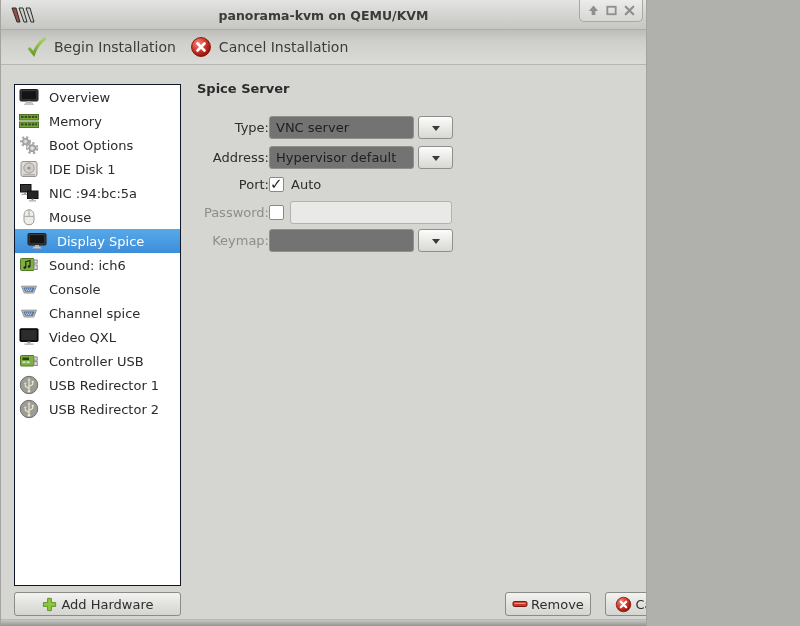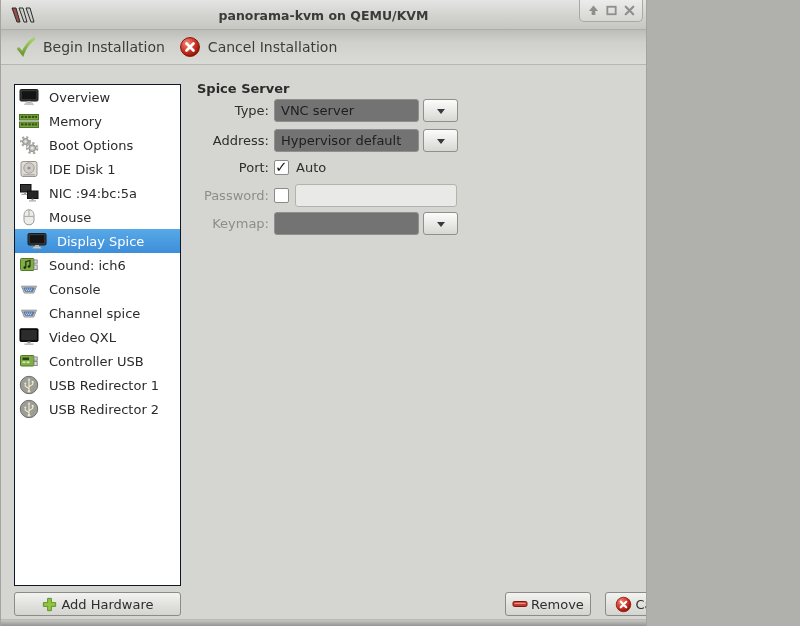--- a/index.html
+++ b/index.html
@@ -30,21 +30,21 @@
     border:1px solid #a8a8a5; border-top:none; border-radius:0 0 5px 5px;
     display:flex; align-items:center; justify-content:space-around; padding:0 4px;
   }
   .wc { width:15px; height:15px; display:flex; align-items:center; justify-content:center; cursor:default; }
 
   
   .toolbar {
     position:absolute; top:30px; left:0; right:0; height:35px;
     background:linear-gradient(180deg,#bdbdba 0%,#cfcfcc 35%,#dadad7 100%);
     border-bottom:1px solid #b5b5b2;
-    display:flex; align-items:center; padding-left:13px;
+    display:flex; align-items:center; padding-left:24px;
   }
   .tool-item { display:flex; align-items:center; gap:7px; margin-right:14px; font-size:14px; color:#3c3c3c; }
   .ticon { width:22px; height:22px; display:flex; align-items:center; justify-content:center; }
 
   
   .hardware-list {
     position:absolute; left:13px; top:84px; width:167px; height:502px;
     background:#ffffff; border:1px solid #0f172a; overflow:hidden;
   }
   .hw-row {
@@ -54,23 +54,23 @@
   .li-icon { width:20px; height:20px; flex:0 0 20px; display:flex; align-items:center; justify-content:center; }
   .li-icon svg { width:20px; height:20px; }
   .hw-row.selected {
     background:linear-gradient(180deg,var(--sel-top,#57a9e8),var(--sel-bottom,#3d8ed9));
     color:#ffffff;
     padding-left:12px;
   }
 
   
   .form { position:absolute; left:196px; top:82px; width:280px; }
-  .heading { font-size:13px; line-height:13px; font-weight:bold; color:#2b2b2b; margin-bottom:4px; }
+  .heading { font-size:13px; line-height:13px; font-weight:bold; color:#2b2b2b; margin-bottom:21px; }
   .frow { display:flex; align-items:center; margin-bottom:7px; }
-  .frow > label { width:72px; text-align:right; margin-right:5px; font-size:13px; color:#2e2e2e; flex:0 0 72px; }
+  .frow > label { width:72px; text-align:right; font-size:13px; color:#2e2e2e; flex:0 0 72px; }
   .frow.dim > label { color:#8d8d8a; }
   .port-row { height:16px; margin-bottom:9px; }
   .pw-row { margin-bottom:5px; }
 
   .combo { display:flex; align-items:center; }
   .combo-entry {
     width:145px; height:23px; background:#737373;
     border:1px solid #8f8f8c; border-radius:3px;
     font-size:13px; line-height:21px; padding:0 2px 0 6px; color:#1e1e1e;
     white-space:nowrap; overflow:hidden;

